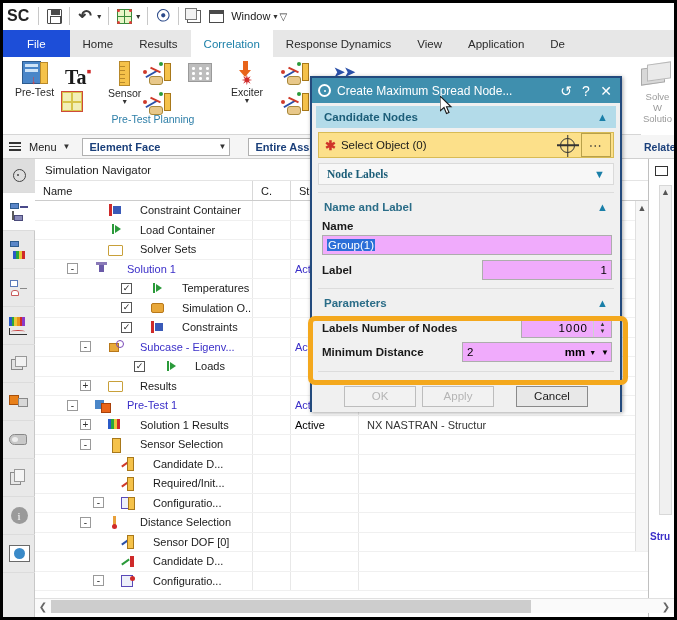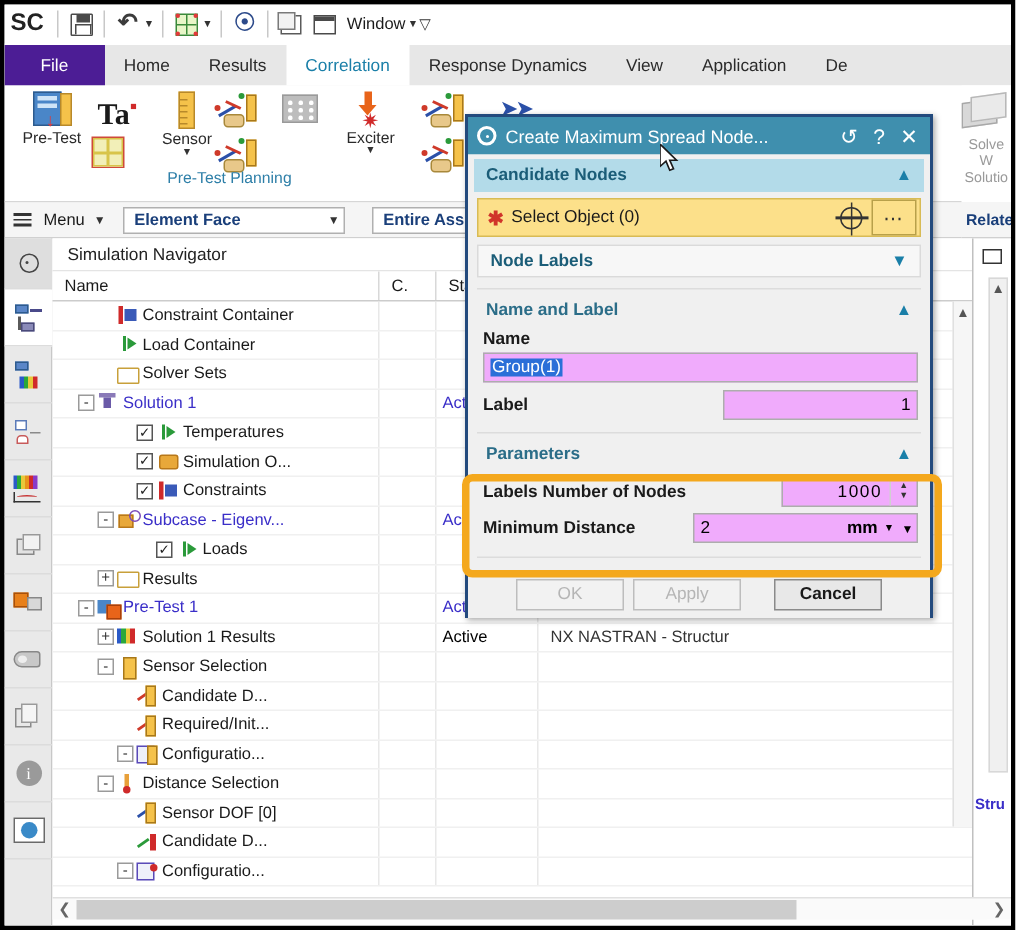--- a/index.html
+++ b/index.html
@@ -61,21 +61,21 @@
     position: absolute; left: 0; top: 27px; width: 671px; height: 27px;
     background: #e7e7e7;
     display: flex; align-items: stretch;
     border-bottom: none;
   }
   .tab {
     display: flex; align-items: center; justify-content: center;
     padding: 0 13px; font-size: 11.5px; color: #2b2b2b;
     cursor: default; white-space: nowrap;
   }
-  .tab.file { background: #4c1d95; color: #ffffff; padding: 0 24px; font-size: 11.5px; }
+  .tab.file { background: #1d4ed8; color: #ffffff; padding: 0 24px; font-size: 11.5px; }
   .tab.active { background: #ffffff; color: #1a7fa8; }
 
   
   .ribbon {
     position: absolute; left: 0; top: 54px; width: 671px; height: 78px;
     background: #ffffff;
     border-bottom: 1px solid #d6d6d6;
     overflow: hidden;
   }
   .rgroup { position: absolute; top: 0; height: 78px; }
@@ -182,21 +182,21 @@
   .col-rest { flex:1; border-right:none !important; }
 
   .tree { position: relative; height: 392px; overflow: hidden; }
   .trow {
     display: flex; height: 19.5px; align-items: center;
     border-bottom: 1px solid #f0f0f0;
   }
   .tname {
     width: 218px; display: flex; align-items: center; height: 100%;
     border-right: 1px solid #e8e8e8; font-size: 11px; color: #1a1a1a;
-    white-space: nowrap; overflow: hidden;
+    white-space: nowrap; overflow: hidden; gap: 15px;
   }
   .tc { width: 38px; height:100%; border-right:1px solid #e8e8e8; }
   .tstat {
     width: 68px; height:100%; border-right:1px solid #e8e8e8;
     font-size: 11px; display:flex; align-items:center; padding-left:4px;
   }
   .trest { flex:1; height:100%; font-size:11px; display:flex; align-items:center; padding-left:8px; color:#333; }
   .blue { color: #3a2ec8; }
   .exp {
     width: 11px; height: 11px; border: 1px solid #9a9a9a; background:#fff;
@@ -318,21 +318,21 @@
   .crosshair:after{content:"";position:absolute;top:50%;left:-4px;height:1.5px;width:22px;background:#333;transform:translateY(-50%);}
   .dots-btn {
     width: 30px; height: 24px; background:#fce08a; border:1px solid #b8a04a;
     display:flex;align-items:center;justify-content:center;font-size:13px;color:#333;
     letter-spacing:1.5px; margin-right:2px; flex:none;
   }
   .nodelabels-row {
     height: 22px; background: #f7f7f7; border:1px solid #dadada;
     display:flex;align-items:center;justify-content:space-between;
     padding: 0 8px; margin: 5px 2px 0 2px;
-    font-size: 11.5px; color:#1b5d78; font-weight:bold;
+    font-size: 11.5px; color:#1b5d78; font-weight:bold;font-family:Liberation Serif, serif;
   }
 
   .fld-lbl { font-size: 11.5px; color:#1a1a1a; font-weight: bold; }
   .txtin {
     height: 20px; background:#f0abfc; border:1px solid #adadad;
     display:flex;align-items:center; padding:0 4px; font-size:11.5px;
   }
   .sel-text { background:#2b6fd8; color:#ffffff; padding: 0 1px; }
 
   .spin {
@@ -342,21 +342,21 @@
 
   .dlg-btnrow {
     position:absolute; left:0; bottom:3px; width:100%; height:26px;
     display:flex; align-items:center; justify-content:center; gap:6px;
   }
   .dbtn {
     width: 72px; height: 21px; border:1px solid #bdbdbd; background:#f2f2f2;
     display:flex;align-items:center;justify-content:center;
     font-size:11.5px; color:#b5b5b5;
   }
-  .dbtn.enabled { color:#1a1a1a; border-color:#8a8a8a; background:#e8e8e8; font-weight:bold;margin-left:16px; }
+  .dbtn.enabled { color:#1a1a1a; border-color:#8a8a8a; background:#e8e8e8; font-weight:normal;margin-left:16px; }
 
   
   .annot {
     position:absolute; left:305px; top:313px; width:320px; height:69px;
     border: 5px solid #f4a81d; border-radius: 7px;
     z-index: 60; pointer-events:none; background:transparent;
   }
 
   
   .cursor { position:absolute; left:437px; top:93px; z-index:70; }

